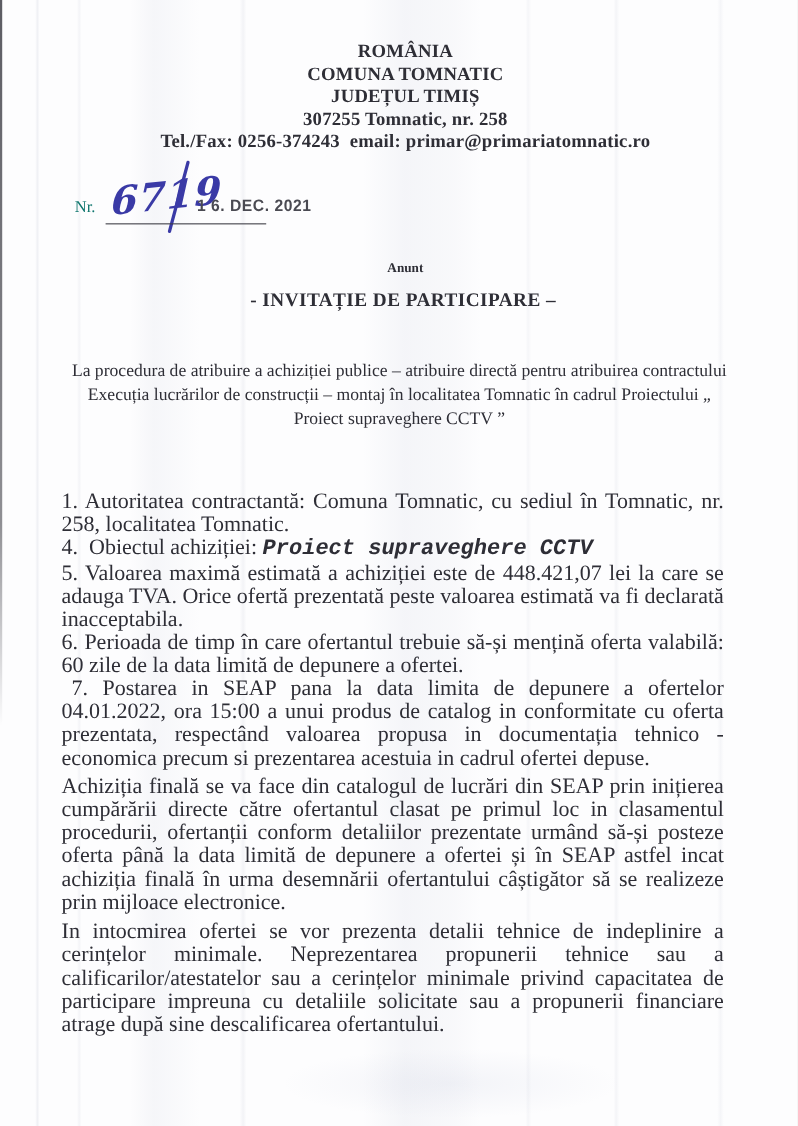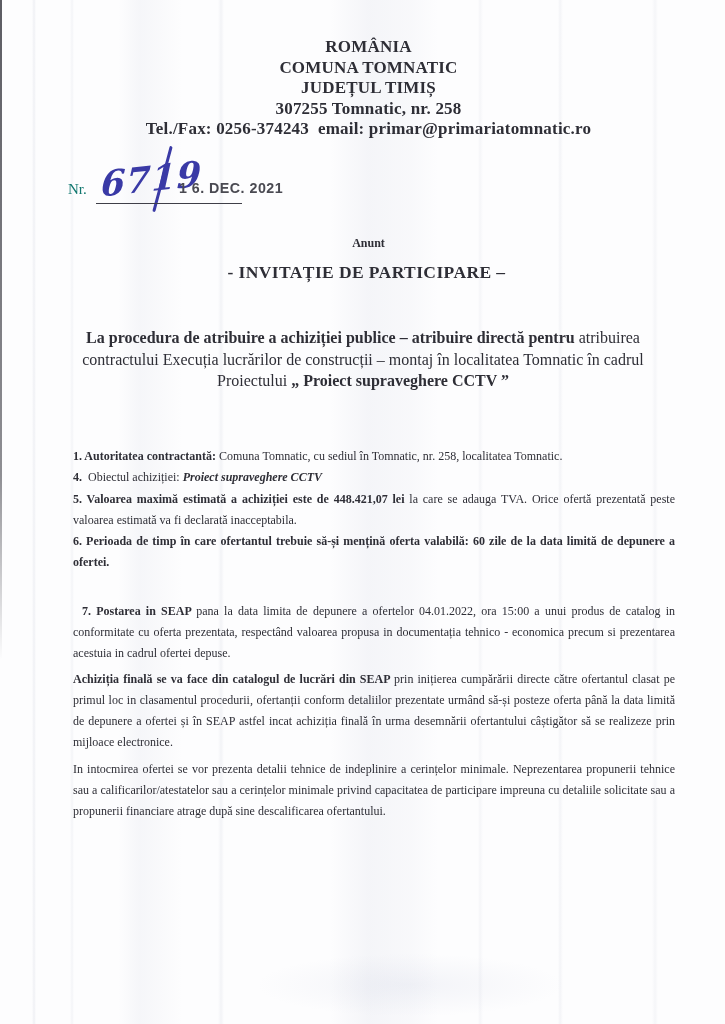--- a/index.html
+++ b/index.html
@@ -67,33 +67,33 @@
   .invitation-heading { position:absolute; top:262px; left:0; right:4px; text-align:center; font-weight:bold; font-size:17.5px; letter-spacing:.4px; }
 
   
   .intro {
     position:absolute; top:327px; left:62px; width:602px;
     text-align:center; font-size:16px; line-height:21.5px;
   }
 
   
   .body-text {
-    position:absolute; top:446px; left:73px; width:602px;
-    font-size:12px; line-height:21px; text-align:justify;
+    position:absolute; top:446px; left:56px; width:602px;
+    font-size:20px; line-height:21px; text-align:justify;
   }
   .body-text p { margin:0; }
   #item-2 { margin-bottom:6px; }
   #item-3 { margin-bottom:3px; }
   #item-4 { margin-bottom:1px; }
   #item-6 { margin-bottom:0; }
-  #item-7 { text-indent:9px; margin-bottom:5px;margin-top:28px; }
+  #item-7 { text-indent:9px; margin-bottom:5px; }
   #para-final { margin-bottom:6px; }
 
-  .b  { font-weight:bold; }
-  .bi { font-weight:bold; font-style:italic; }
+  .b  { font-weight:normal; }
+  .bi { font-weight:bold; font-style:italic;font-family:Liberation Mono, monospace; }
 </style>
 </head>
 <body>
 
 <div class="page">
 
   <div class="left-scan-edge"></div>
   <div class="scan-streaks"></div>
 
   <div class="header">

